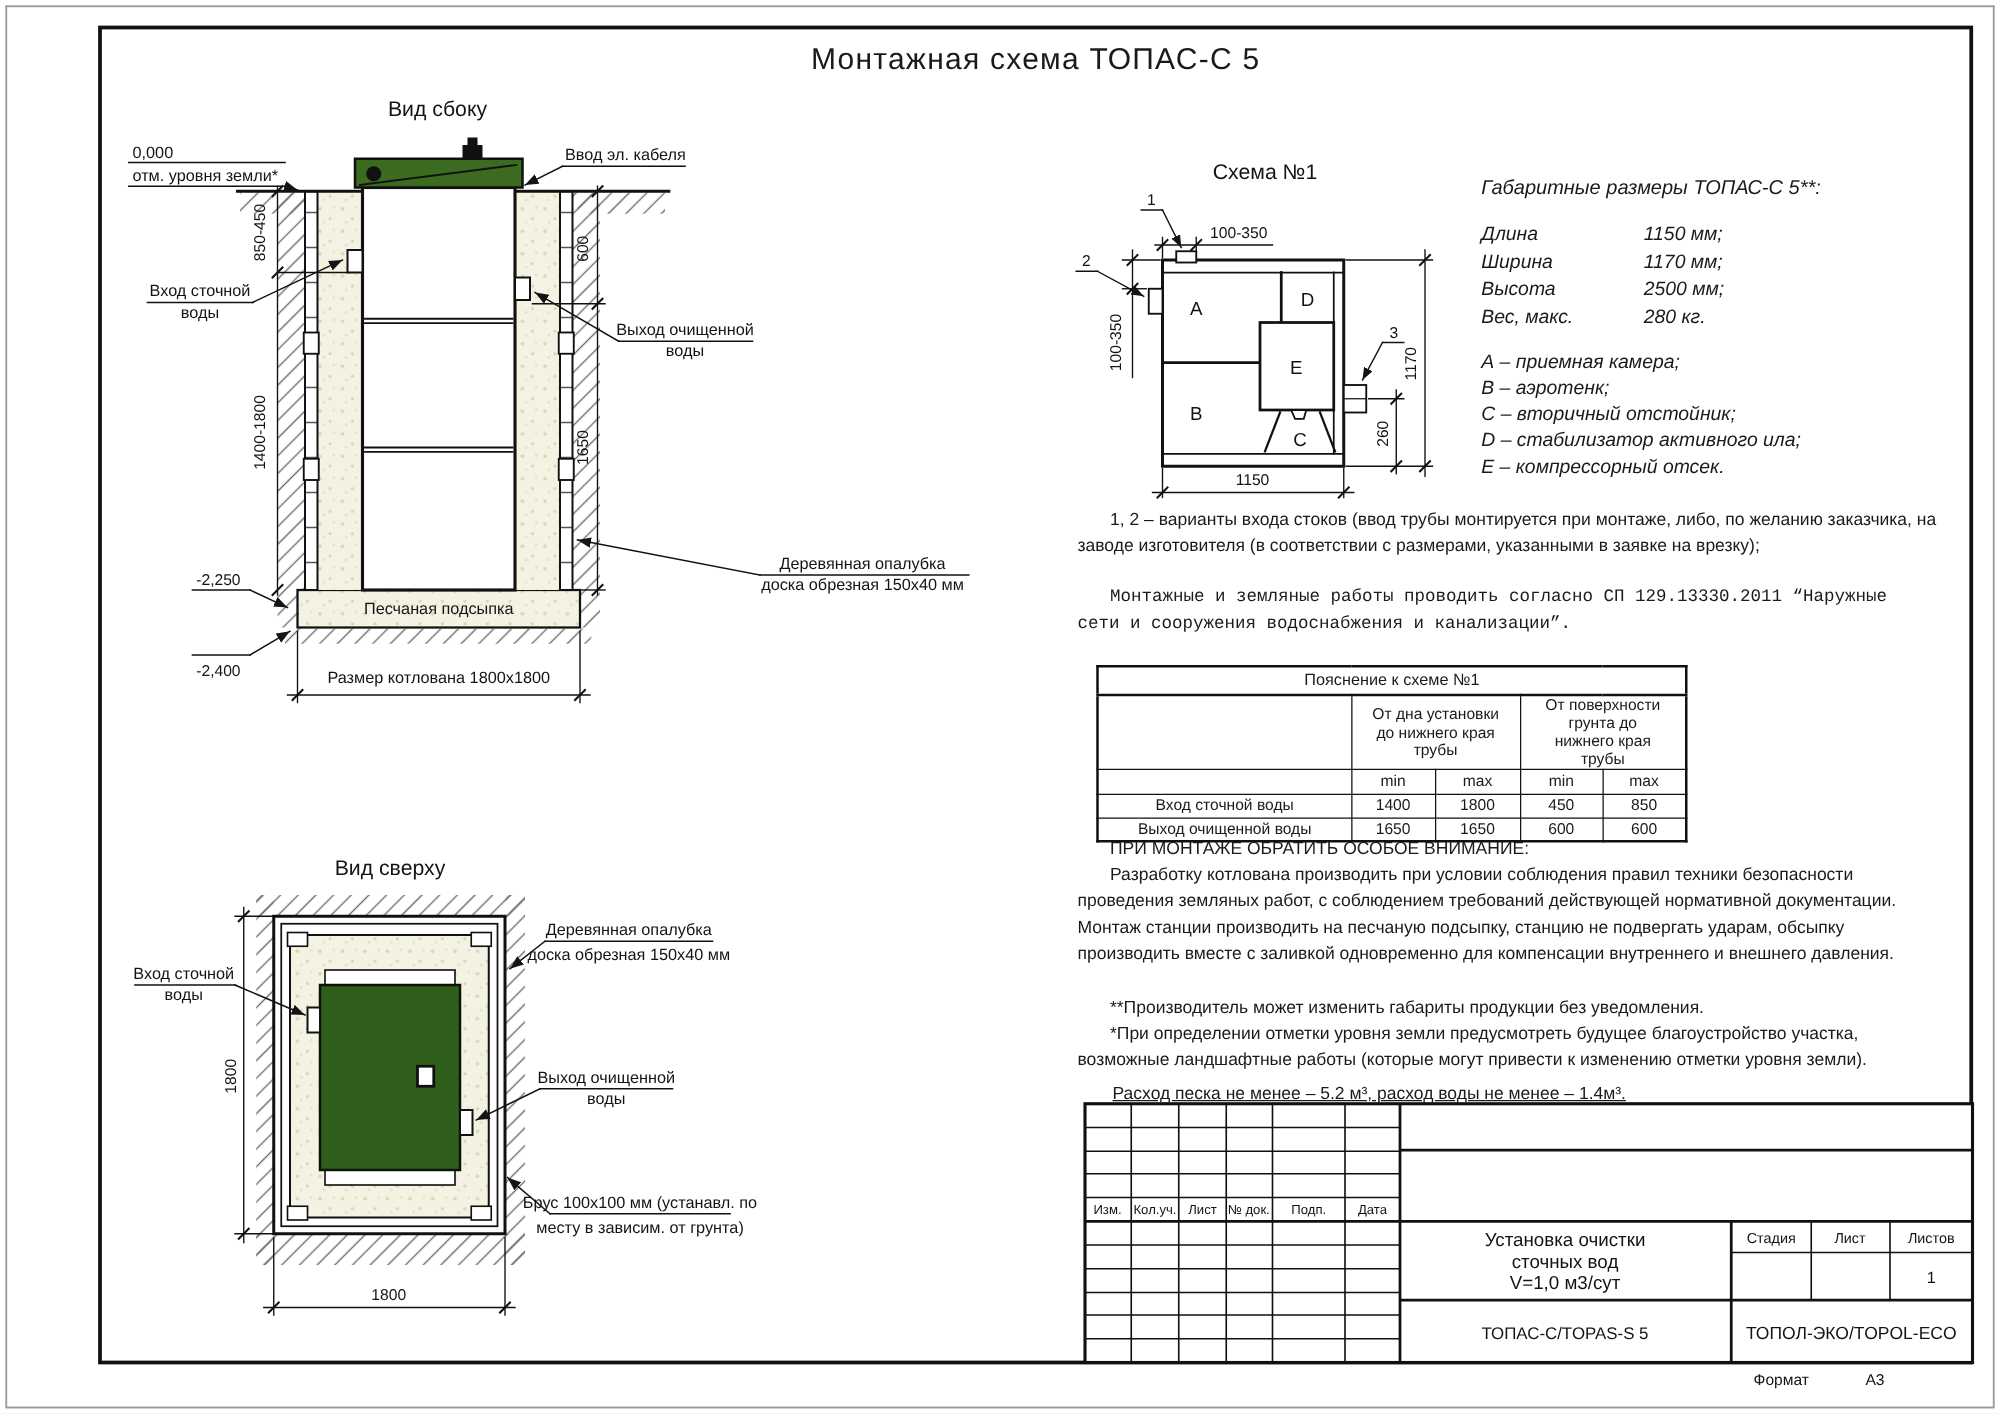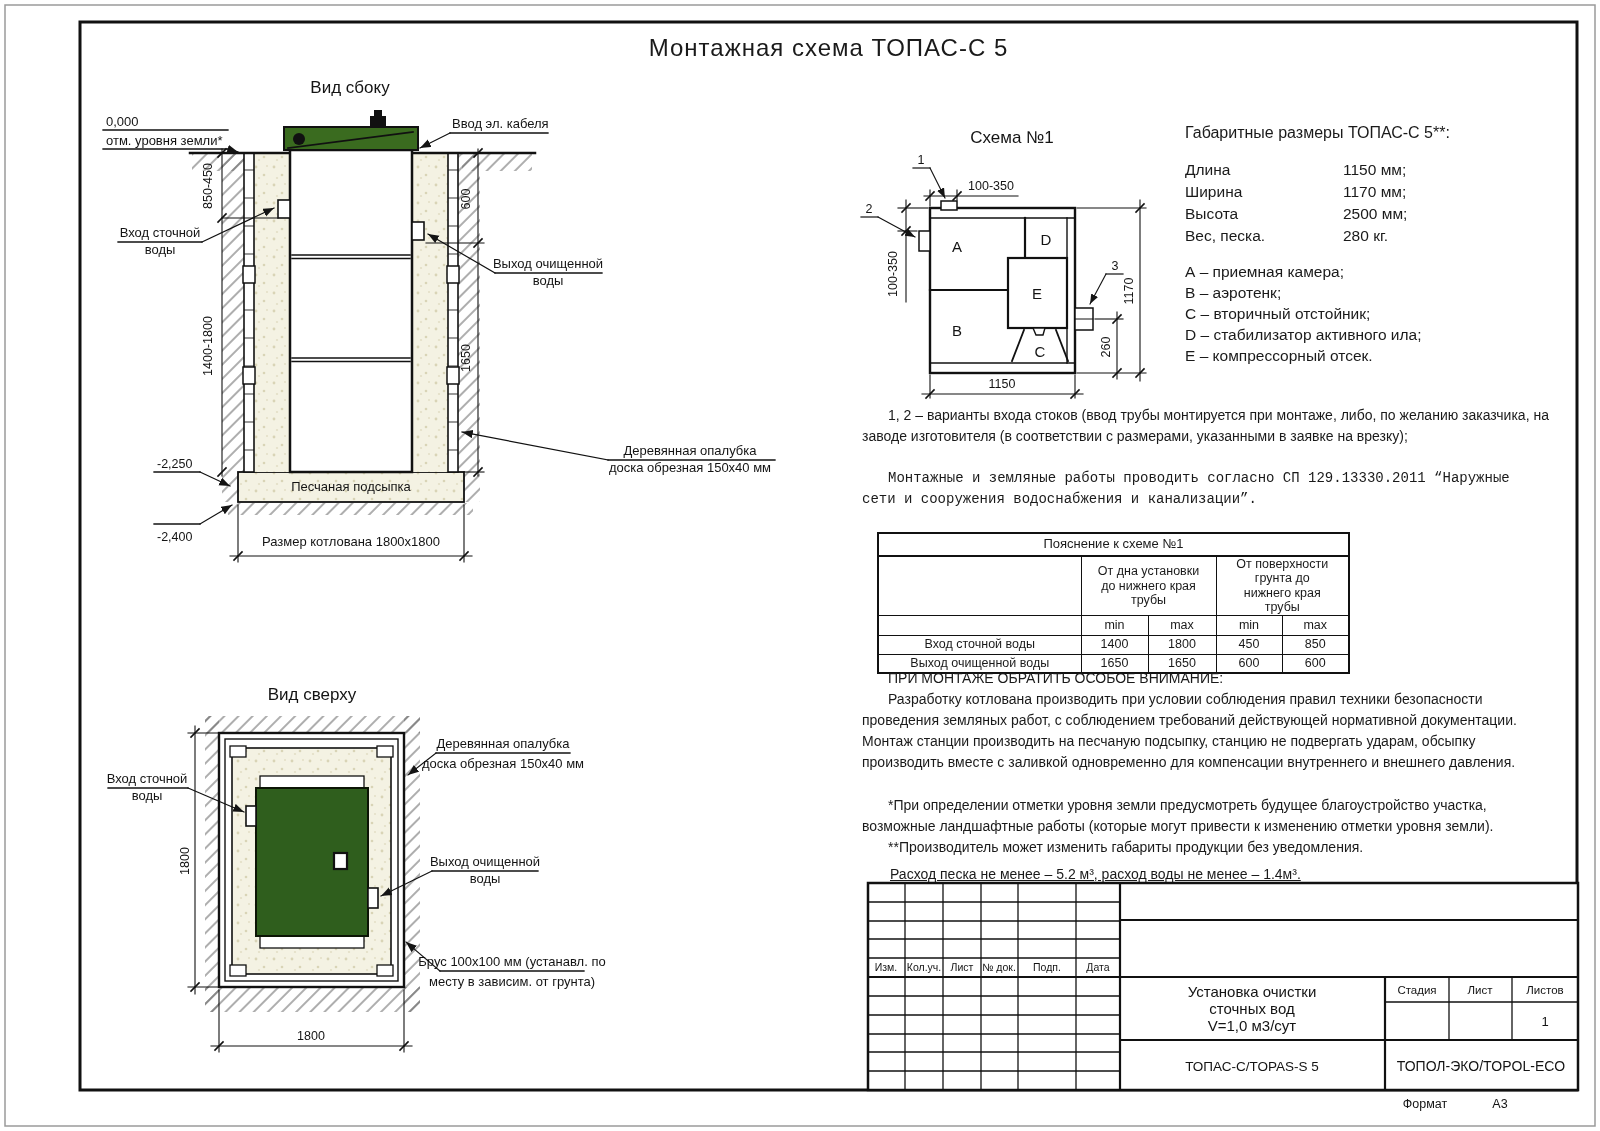--- a/index.html
+++ b/index.html
@@ -7,23 +7,23 @@
         font-family:"Liberation Sans",sans-serif;color:#1a1a1a;}
   svg{position:absolute;left:0;top:0;}
   svg text{font-family:"Liberation Sans",sans-serif;fill:#141414;}
   .lbl{font-size:13px;}
   .dim{font-size:12.5px;}
   .vtitle{font-size:17px;}
   .comp{font-size:15px;}
   .stamp-small{font-size:10.5px;}
   .abs{position:absolute;}
   .page-title{left:80px;top:34px;width:1497px;text-align:center;font-size:24px;letter-spacing:1px;}
-  .specs{left:1185px;top:124px;width:370px;font-size:15.5px;}
+  .specs{left:1185px;top:142px;width:370px;font-size:15.5px;font-style:italic;}
   .specs .t{margin-bottom:17px;font-size:16px;}
-  .specs .row{display:flex;line-height:22px;gap:28px;}
+  .specs .row{display:flex;line-height:22px;}
   .specs .row span:first-child{width:130px;}
   .specs .legend{margin-top:14px;line-height:21px;}
   .notes{left:862px;top:405px;width:688px;font-size:14px;line-height:1.5;}
   .notes p{margin:0;text-indent:26px;}
   .notes p.gap{margin-top:21px;font-family:Liberation Mono, monospace;}
   .xtable{left:877px;top:532px;}
   table{border-collapse:collapse;table-layout:fixed;font-size:12.5px;color:#1a1a1a;}
   td,th{border:1.5px solid #111;padding:0 16px;text-align:center;font-weight:normal;
         line-height:1.15;overflow:hidden;}
   .ttl{height:21px;border-bottom:2px solid #111;font-size:13px;}
@@ -386,21 +386,21 @@
       </div>
   <div class="row">
         <span>Ширина</span>
         <span>1170 мм;</span>
       </div>
   <div class="row">
         <span>Высота</span>
         <span>2500 мм;</span>
       </div>
   <div class="row">
-        <span>Вес, песка.</span>
+        <span>Вес, макс.</span>
         <span>280 кг.</span>
       </div>
   <div class="legend">
     <div>А – приемная камера;</div>
     <div>В – аэротенк;</div>
     <div>С – вторичный отстойник;</div>
     <div>D – стабилизатор активного ила;</div>
     <div>Е – компрессорный отсек.</div>
   </div>
 </div>
@@ -452,19 +452,19 @@
   </tbody>
       </table>
 </div>
 
 <div class="abs attention">
   <p>ПРИ МОНТАЖЕ ОБРАТИТЬ ОСОБОЕ ВНИМАНИЕ:</p>
   <p>Разработку котлована производить при условии соблюдения правил техники безопасности проведения земляных работ, с соблюдением требований действующей нормативной документации. Монтаж станции производить на песчаную подсыпку, станцию не подвергать ударам, обсыпку производить вместе с заливкой одновременно для компенсации внутреннего и внешнего давления.</p>
 </div>
 
 <div class="abs footnotes">
+  <p>**Производитель может изменить габариты продукции без уведомления.</p>
   <p>*При определении отметки уровня земли предусмотреть будущее благоустройство участка, возможные ландшафтные работы (которые могут привести к изменению отметки уровня земли).</p>
-  <p>**Производитель может изменить габариты продукции без уведомления.</p>
 </div>
 
 <div class="abs consumption">Расход песка не менее – 5.2 м³, расход воды не менее – 1.4м³.</div>
 
 </div>
 
 </body></html>

